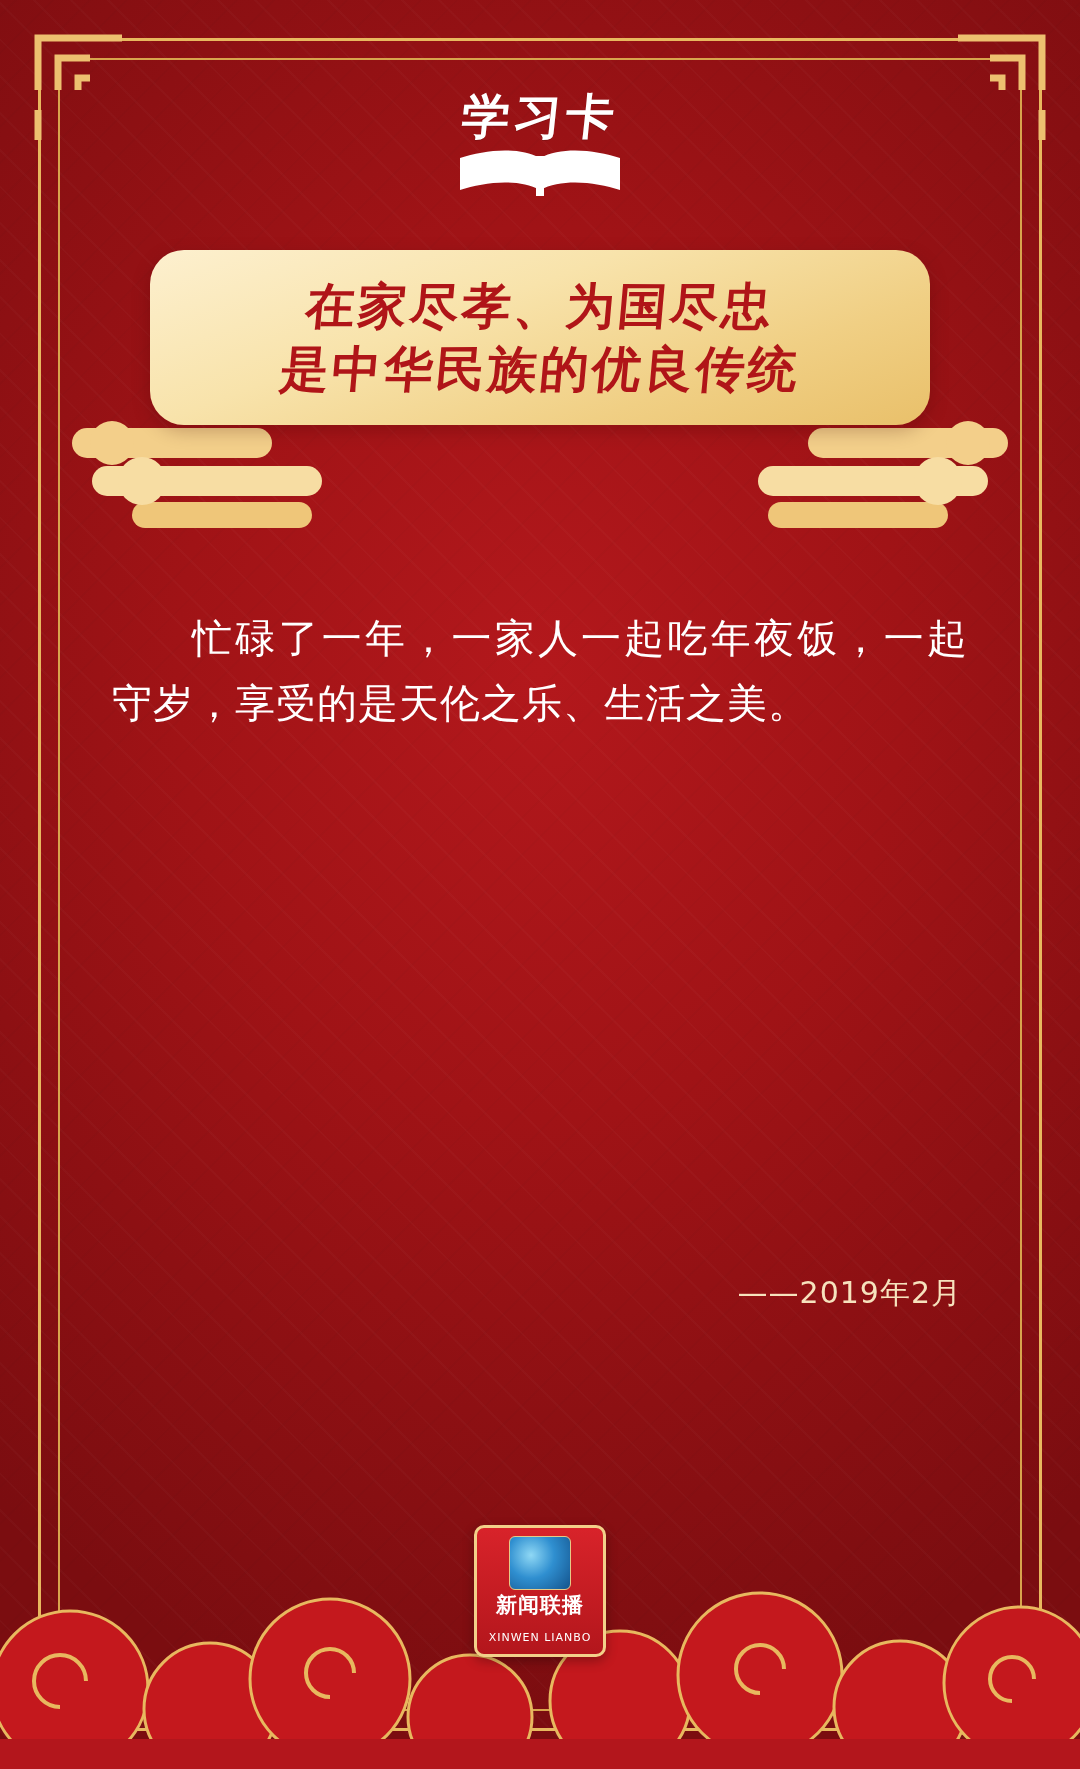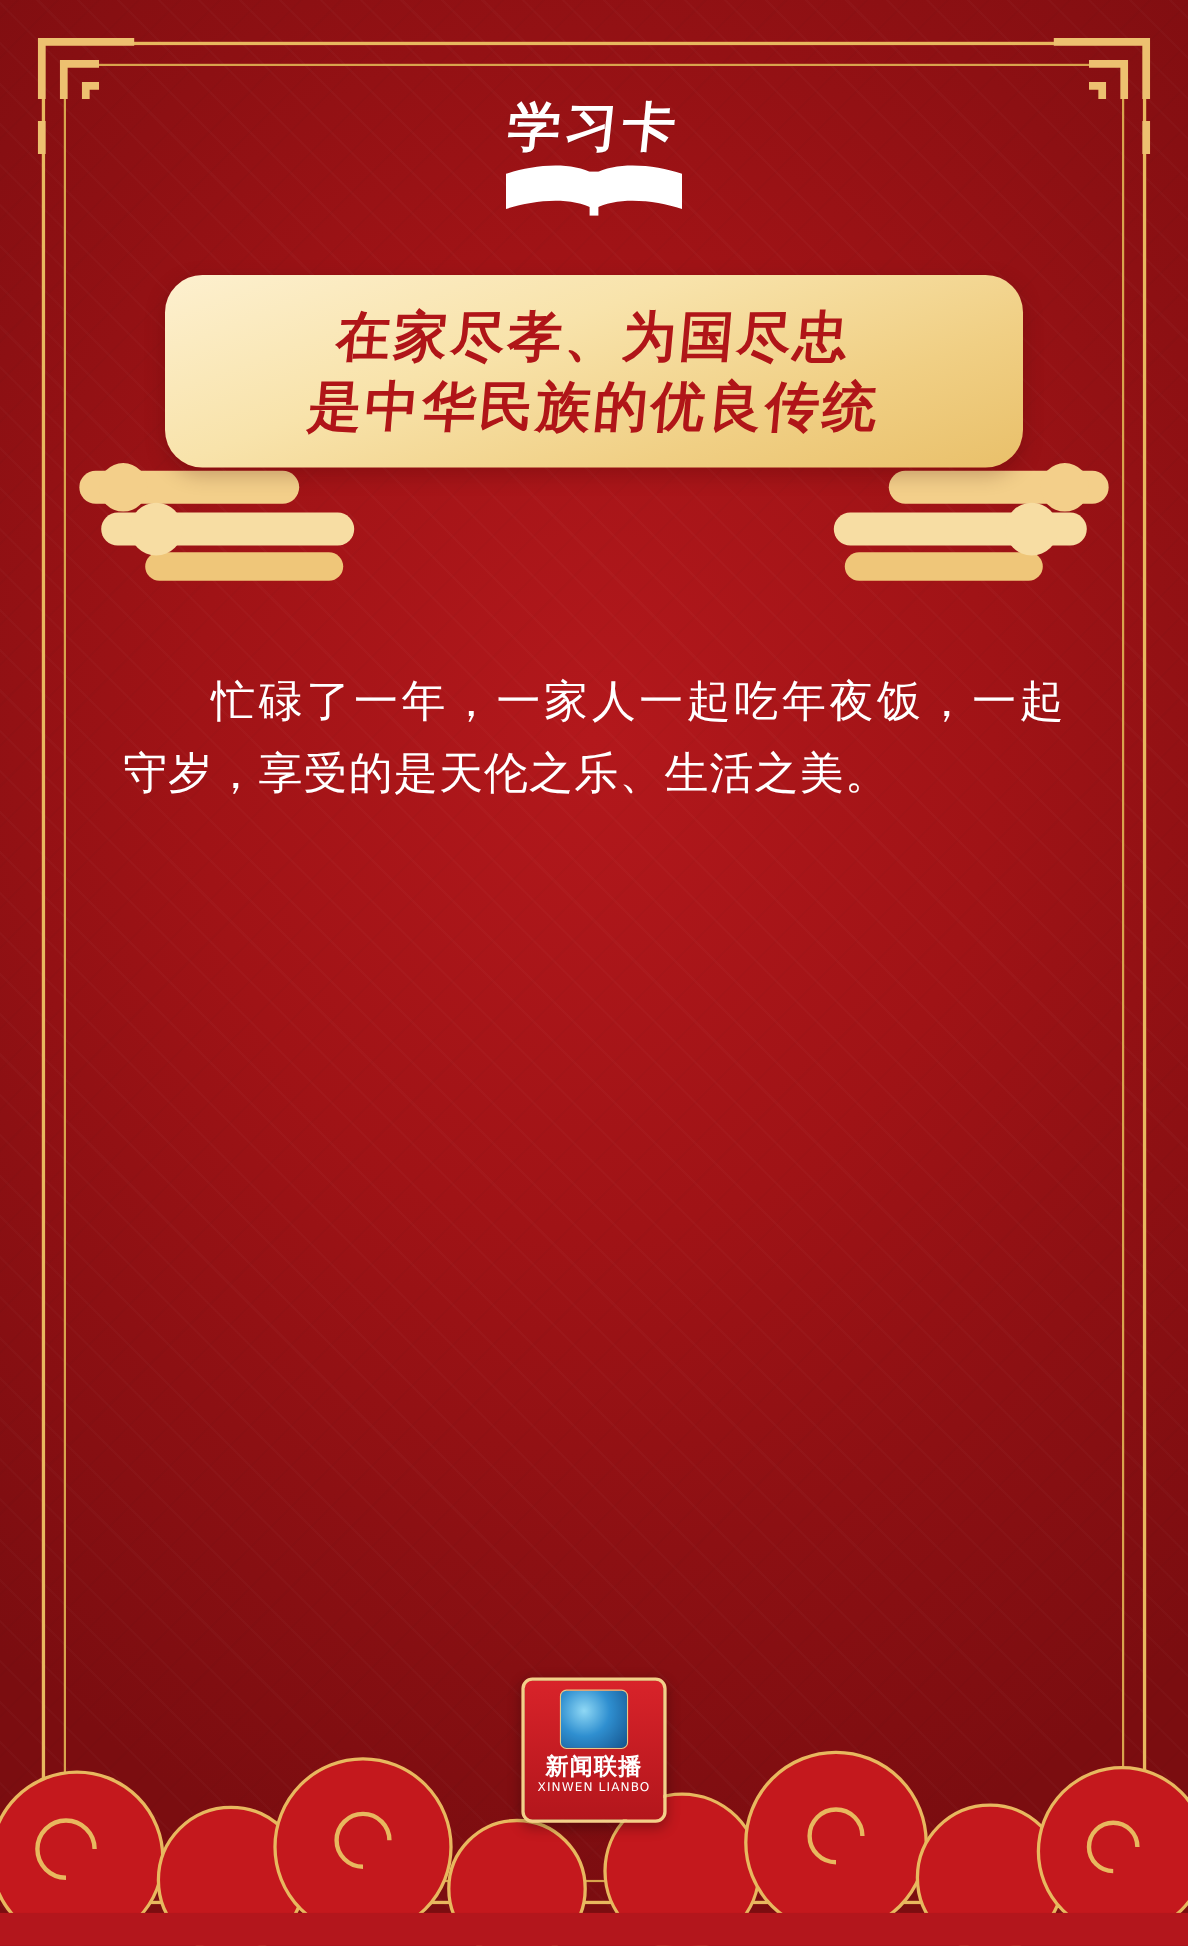--- a/index.html
+++ b/index.html
@@ -172,31 +172,31 @@
   .badge-globe {
     width: 60px; height: 52px;
     border-radius: 6px;
     background:
       radial-gradient(circle at 35% 35%, #8fd8f5 0%, #2f8fd0 45%, #14538c 100%);
     border: 1px solid #e7c987;
     margin-bottom: 5px;
   }
   .badge-cn {
     color: #ffffff;
-    font-family: Liberation Sans, sans-serif;
+    font-family: Liberation Mono, monospace;
     font-weight: bold;
     font-size: 21px;
     letter-spacing: 1px;
     line-height: 1.1;
   }
   .badge-en {
     color: #ffffff;
     font-size: 11px;
     letter-spacing: 1px;
-    margin-top: 0;
+    margin-top: 13px;
   }
 </style>
 </head>
 <body>
 
 <div class="poster">
 
   <div class="pattern-overlay"></div>
 
   <div class="frame-outer"></div>
@@ -276,20 +276,21 @@
       <div class="plaque-line">在家尽孝、为国尽忠</div>
       <div class="plaque-line">是中华民族的优良传统</div>
     </div>
   </div>
 
   <div class="body-text">
     <p class="para">忙碌了一年，一家人一起吃年夜饭，一起守岁，享受的是天伦之乐、生活之美。</p>
   </div>
 
   <div class="attrib">
+    <div>——2019年2月</div>
   </div>
 
   <div class="bottom-clouds">
     <svg width="1080" height="330" viewBox="0 0 1080 330">
       <g fill="#c4181d" stroke="#e8b85f" stroke-width="3">
         <circle cx="70" cy="250" r="78"></circle>
         <circle cx="210" cy="270" r="66"></circle>
         <circle cx="330" cy="240" r="80"></circle>
         <circle cx="470" cy="278" r="62"></circle>
         <circle cx="620" cy="262" r="70"></circle>

